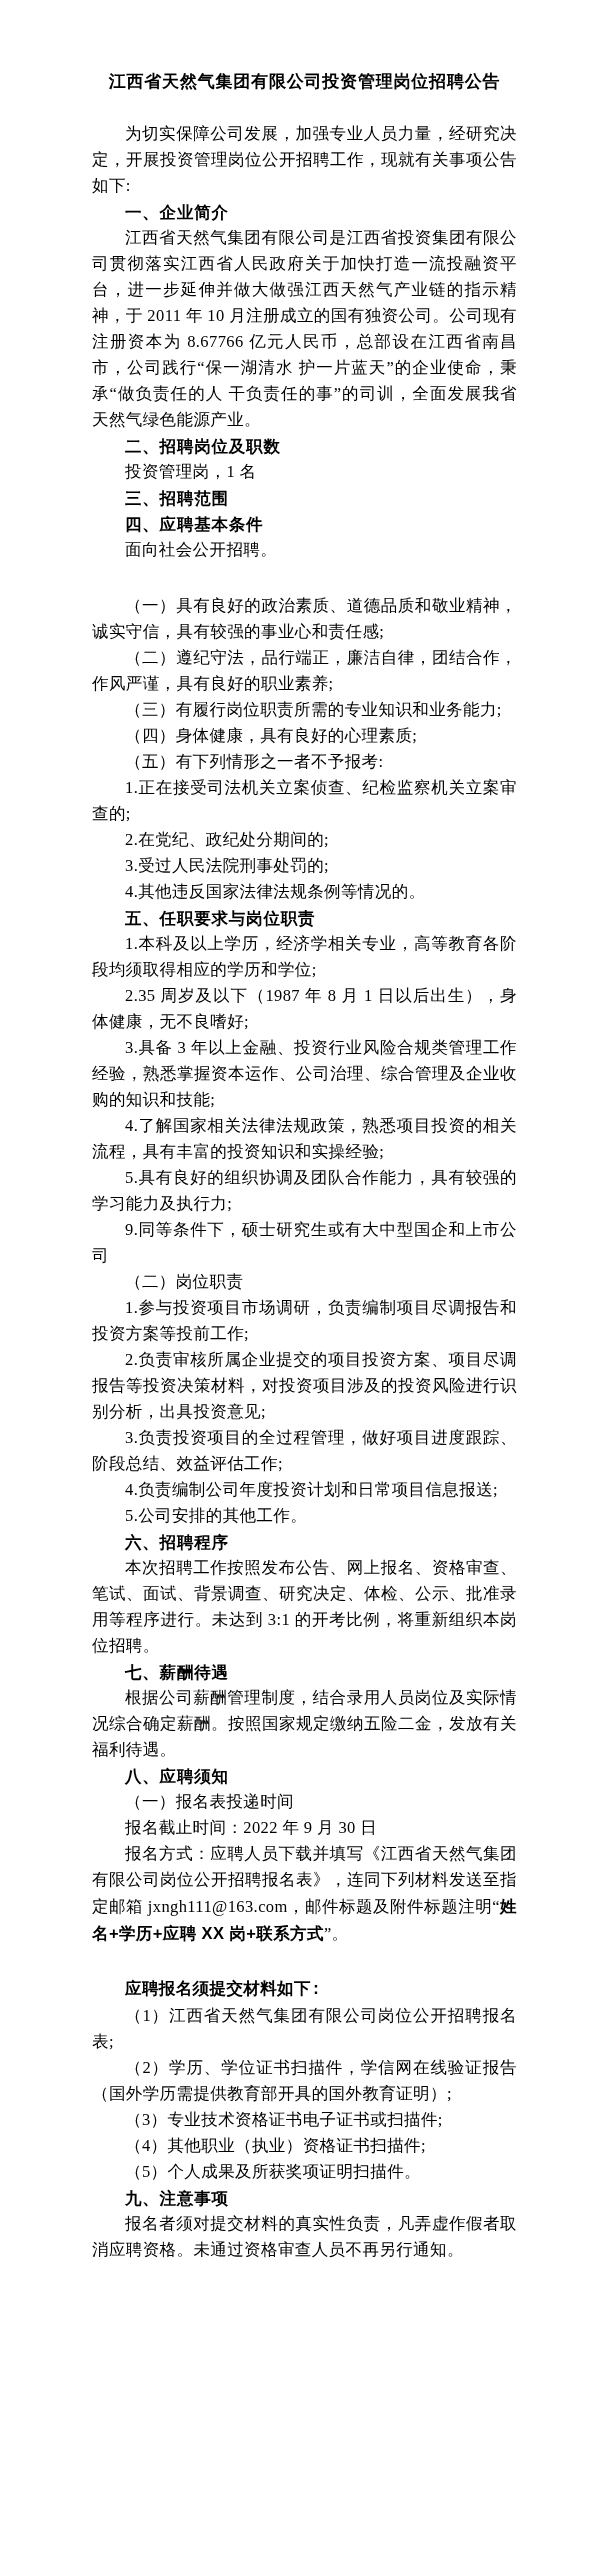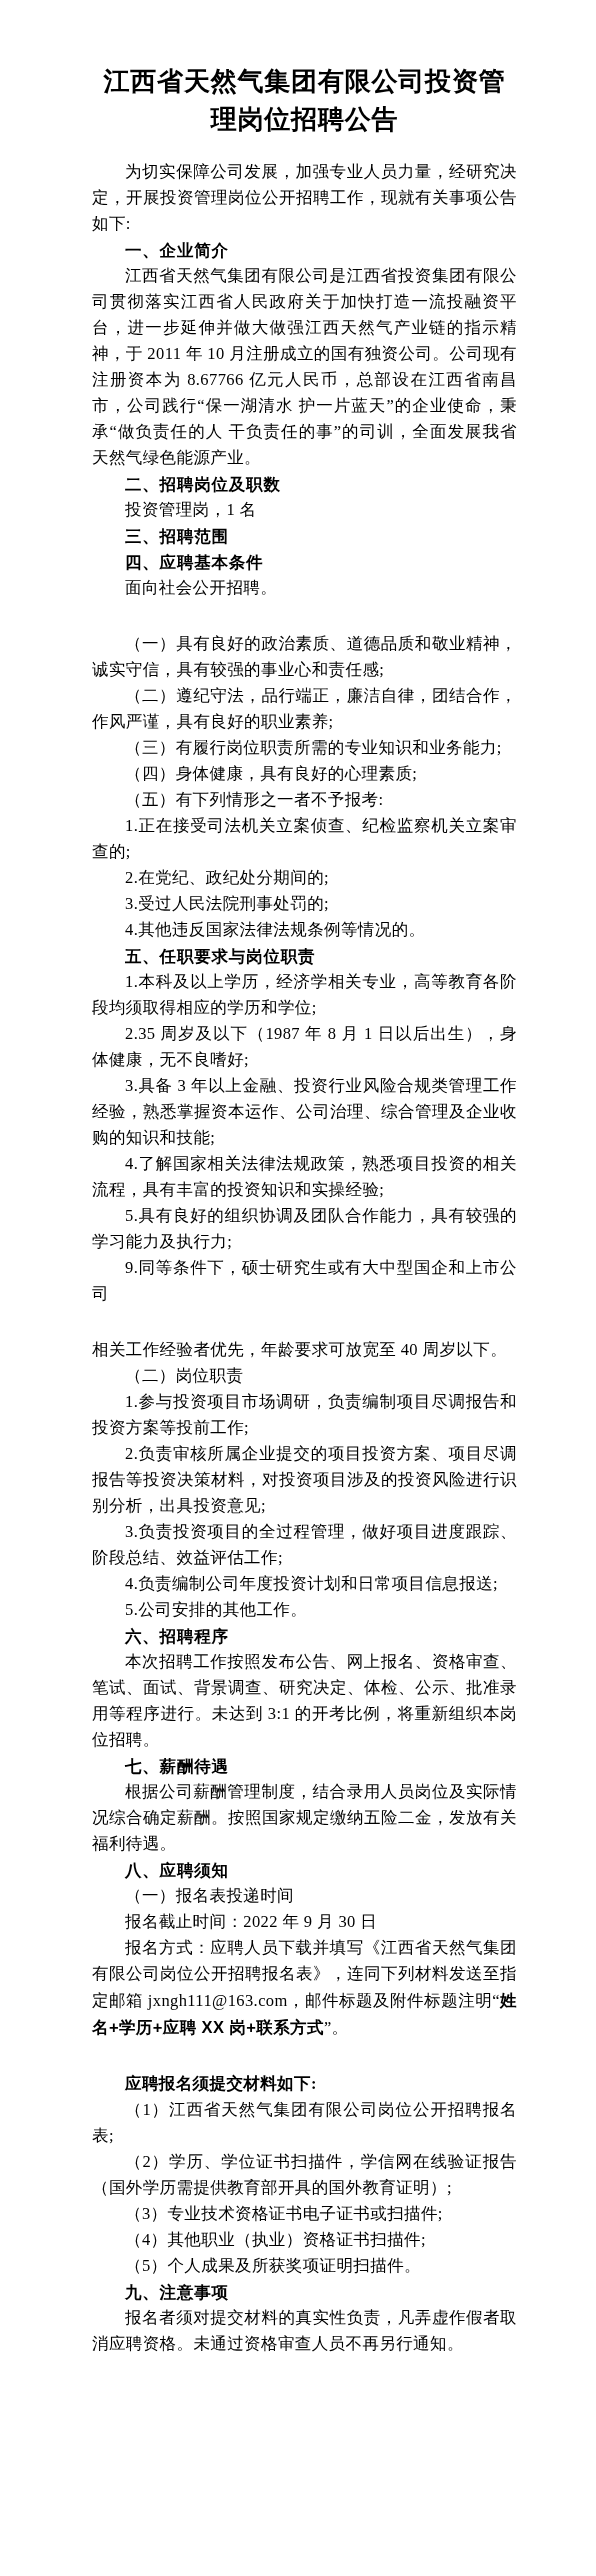--- a/index.html
+++ b/index.html
@@ -13,37 +13,37 @@
     padding: 63px 79px 45px 92px;
     font-family: "Liberation Serif", "DejaVu Serif", serif;
     font-size: 16.5px;
     line-height: 26px;
     letter-spacing: 0.4px;
     color: #000000;
     text-align: justify;
   }
   .doc-title {
     font-family: "Liberation Serif", "DejaVu Serif", serif;
-    font-size: 26px;
+    font-size: 17px;
     line-height: 38px;
     font-weight: 700;
     text-align: center;
     text-indent: 0;
     letter-spacing: 0.8px;
     margin: 0 0 19.6px 0;
   }
   .blk { margin: 0; text-indent: 2em; }
   .blk.cont { text-indent: 0; }
   .blk.heading {
     font-family: "Liberation Sans", "DejaVu Sans", sans-serif;
     font-weight: 700;
     letter-spacing: 0.8px;
   }
   .blk.para-bold {
-    font-family: Liberation Serif, serif;
+    font-family: Liberation Mono, monospace;
     font-weight: 700;
   }
   .blk .b-inline {
     font-family: "Liberation Sans", "DejaVu Sans", sans-serif;
     font-weight: 700;
   }
   .gap-before { margin-top: 30px; }
 </style>
 </head>
 <body>
@@ -68,21 +68,20 @@
       <div class="blk para">2.在党纪、政纪处分期间的;</div>
       <div class="blk para">3.受过人民法院刑事处罚的;</div>
       <div class="blk para">4.其他违反国家法律法规条例等情况的。</div>
       <div class="blk heading">五、任职要求与岗位职责</div>
       <div class="blk para">1.本科及以上学历，经济学相关专业，高等教育各阶段均须取得相应的学历和学位;</div>
       <div class="blk para">2.35 周岁及以下（1987 年 8 月 1 日以后出生），身体健康，无不良嗜好;</div>
       <div class="blk para">3.具备 3 年以上金融、投资行业风险合规类管理工作经验，熟悉掌握资本运作、公司治理、综合管理及企业收购的知识和技能;</div>
       <div class="blk para">4.了解国家相关法律法规政策，熟悉项目投资的相关流程，具有丰富的投资知识和实操经验;</div>
       <div class="blk para">5.具有良好的组织协调及团队合作能力，具有较强的学习能力及执行力;</div>
       <div class="blk para">9.同等条件下，硕士研究生或有大中型国企和上市公司</div>
-      <div class="blk cont gap-before">相关工作经验者优先，年龄要求可放宽至 40 周岁以下。</div>
       <div class="blk para">（二）岗位职责</div>
       <div class="blk para">1.参与投资项目市场调研，负责编制项目尽调报告和投资方案等投前工作;</div>
       <div class="blk para">2.负责审核所属企业提交的项目投资方案、项目尽调报告等投资决策材料，对投资项目涉及的投资风险进行识别分析，出具投资意见;</div>
       <div class="blk para">3.负责投资项目的全过程管理，做好项目进度跟踪、阶段总结、效益评估工作;</div>
       <div class="blk para">4.负责编制公司年度投资计划和日常项目信息报送;</div>
       <div class="blk para">5.公司安排的其他工作。</div>
       <div class="blk heading">六、招聘程序</div>
       <div class="blk para">本次招聘工作按照发布公告、网上报名、资格审查、笔试、面试、背景调查、研究决定、体检、公示、批准录用等程序进行。未达到 3:1 的开考比例，将重新组织本岗位招聘。</div>
       <div class="blk heading">七、薪酬待遇</div>
       <div class="blk para">根据公司薪酬管理制度，结合录用人员岗位及实际情况综合确定薪酬。按照国家规定缴纳五险二金，发放有关福利待遇。</div>

